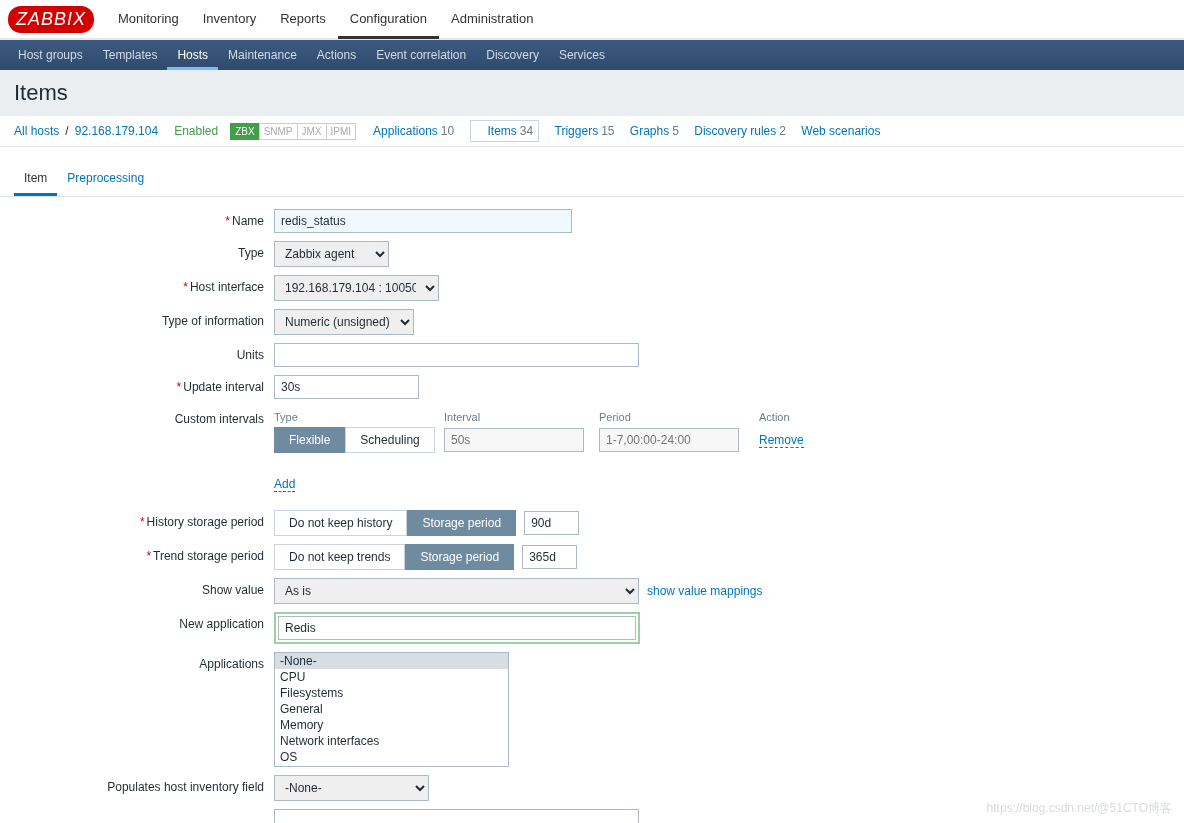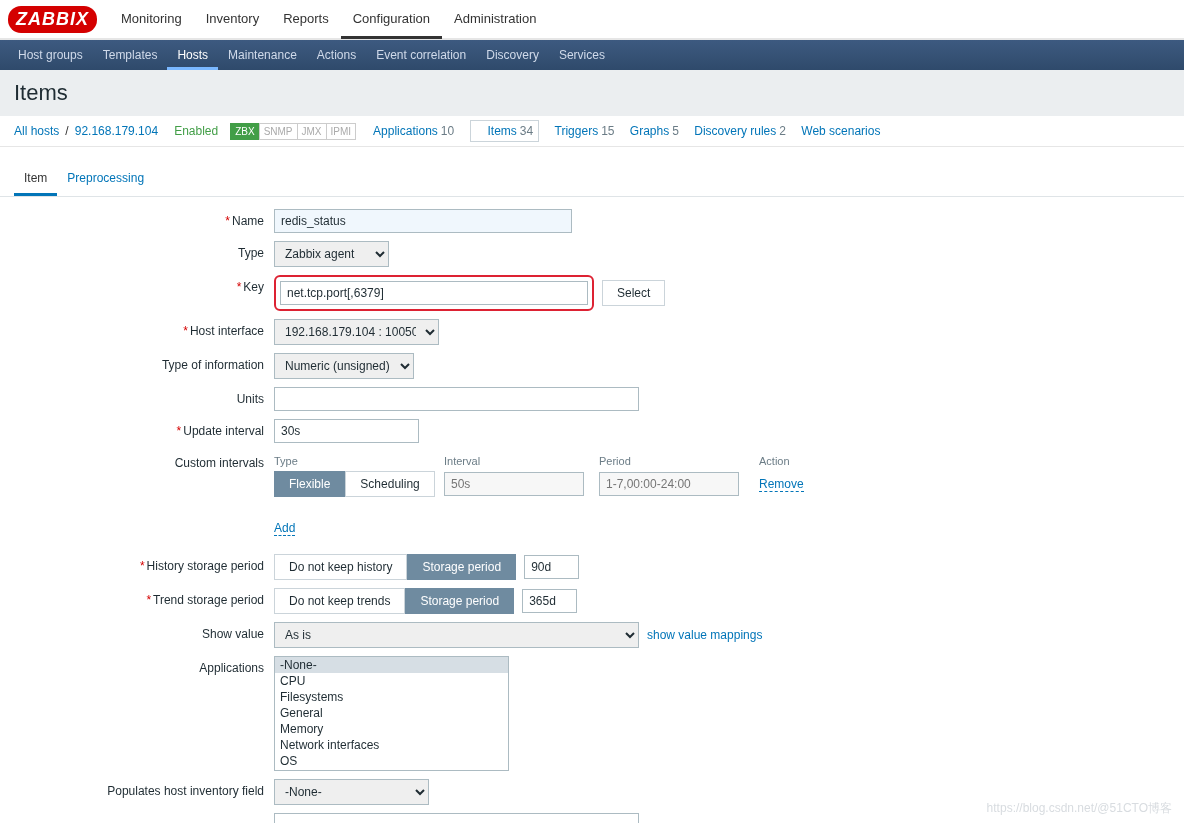--- a/index.html
+++ b/index.html
@@ -1,19 +1,19 @@
 <!DOCTYPE html>
 <html><head>
 <meta charset="utf-8">
 <style>
 * { box-sizing: border-box; margin: 0; padding: 0; }
 body { font-family: Arial, Helvetica, sans-serif; font-size: 12px; color: #1f2c33; background: #fff; }
 a { color: #0275b8; text-decoration: none; }
 .top-nav { display: flex; align-items: center; border-bottom: 2px solid #e6e6e6; height: 40px; padding-left: 8px; }
-.logo { background: #d40000; color: #fff; font-weight: bold; font-size: 18px; padding: 3px 8px; font-style: italic; letter-spacing: 1px; margin-right: 12px; border-radius: 13px; }
+.logo { background: #d40000; color: #fff; font-weight: normal; font-size: 18px; padding: 3px 8px; font-style: italic; letter-spacing: 1px; margin-right: 12px; border-radius: 13px; }
 .top-nav .item { padding: 0 12px; color: #333; font-size: 13px; cursor: pointer; height: 40px; line-height: 40px; }
 .top-nav .item.active { border-bottom: 3px solid #333; font-weight: 400; }
 .sub-nav { background: #334d6e; background: linear-gradient(#3d5a80,#2f4a6b); height: 30px; display: flex; align-items: center; padding-left: 8px; }
 .sub-nav .item { color: #d0daea; padding: 0 10px; font-size: 12px; cursor: pointer; height: 30px; line-height: 30px; }
 .sub-nav .item.active { color: #fff; border-bottom: 3px solid #7ab8ff; }
 .sub-header { background: #ebeef0; padding: 10px 14px; font-size: 22px; color: #1f2c33; }
 .host-bar { padding: 8px 14px; border-bottom: 1px solid #e6e6e6; display: flex; align-items: center; gap: 6px; font-size: 12px; }
 .host-bar .sep { color: #333; }
 .status-enabled { color: #429e47; margin-left: 10px; margin-right: 6px; }
 .avail-badge { font-size: 10px; padding: 2px 4px; border: 1px solid #ccc; color: #aaa; margin-right: -1px; }
@@ -125,27 +125,20 @@
       </div>
   </div>
 
   <div class="row">
     <div class="label"><span>Type</span></div>
     <div class="ctrl">
         <select class="fld-type"><option>Zabbix agent</option></select>
       </div>
   </div>
 
-  <div class="row">
-    <div class="label"><span class="req">*</span><span>Key</span></div>
-    <div class="ctrl">
-      <span class="key-wrap"><input type="text" class="fld-key" value="net.tcp.port[,6379]" style=""></span>
-      <button class="btn">Select</button>
-    </div>
-  </div>
 
   <div class="row">
     <div class="label"><span class="req">*</span><span>Host interface</span></div>
     <div class="ctrl">
         <select class="fld-hostif"><option>192.168.179.104 : 10050</option></select>
       </div>
   </div>
 
   <div class="row">
     <div class="label"><span>Type of information</span></div>
@@ -215,20 +208,26 @@
   </div>
 
   <div class="row">
     <div class="label"><span>Show value</span></div>
     <div class="ctrl">
       <select class="showval"><option>As is</option></select>
       <a href="#">show value mappings</a>
     </div>
   </div>
 
+  <div class="row">
+    <div class="label"><span>New application</span></div>
+    <div class="ctrl">
+        <span class="newapp-wrap"><input type="text" class="fld-newapp" value="Redis" style=""></span>
+      </div>
+  </div>
 
   <div class="row">
     <div class="label"><span>Applications</span></div>
     <div class="ctrl">
       <div class="multisel">
         <div class="sel">-None-</div>
         <div>CPU</div>
         <div>Filesystems</div>
         <div>General</div>
         <div>Memory</div>

